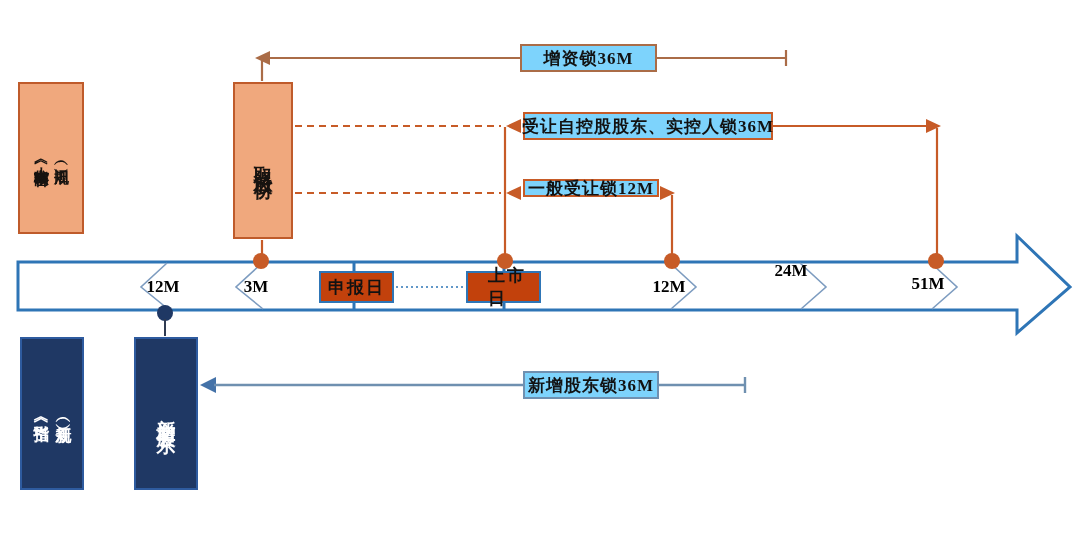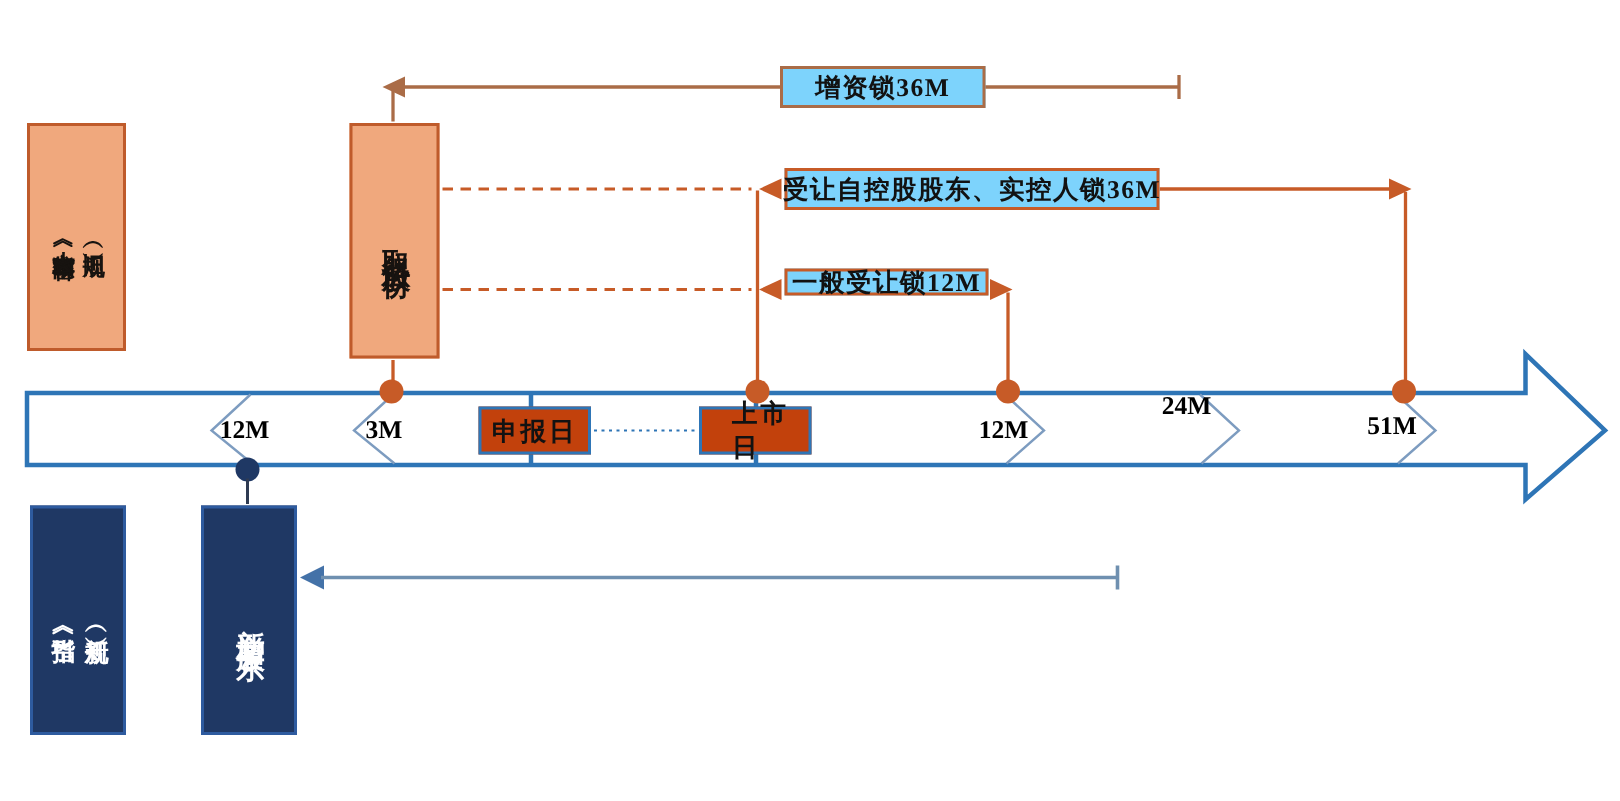--- a/index.html
+++ b/index.html
@@ -113,20 +113,23 @@
 
   <div class="abs lock-box lock-capital">
     <span>增资锁36M</span>
   </div>
   <div class="abs lock-box lock-ctrl">
     <span>受让自控股股东、实控人锁36M</span>
   </div>
   <div class="abs lock-box lock-general">
     <span>一般受让锁12M</span>
   </div>
+  <div class="abs lock-box lock-newsh">
+    <span>新增股东锁36M</span>
+  </div>
 
   <div class="abs day-box decl-box">
     <span>申报日</span>
   </div>
   <div class="abs day-box list-box">
     <span>上市日</span>
   </div>
 
   <span class="abs marker" style="left:163px;top:287px;">12M</span>
   <span class="abs marker" style="left:256px;top:287px;">3M</span>

